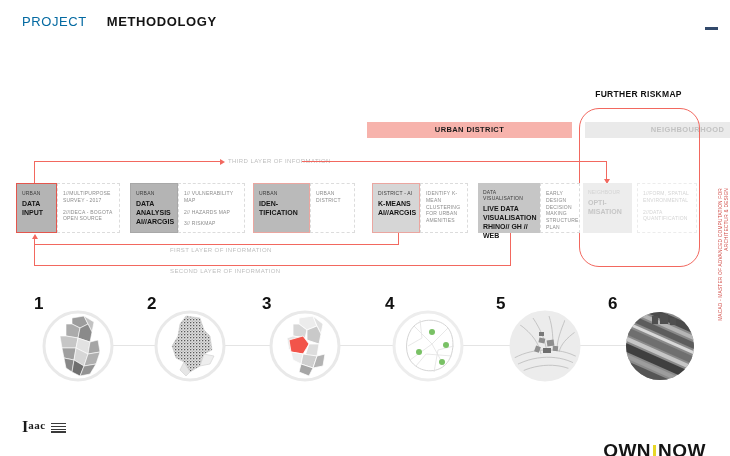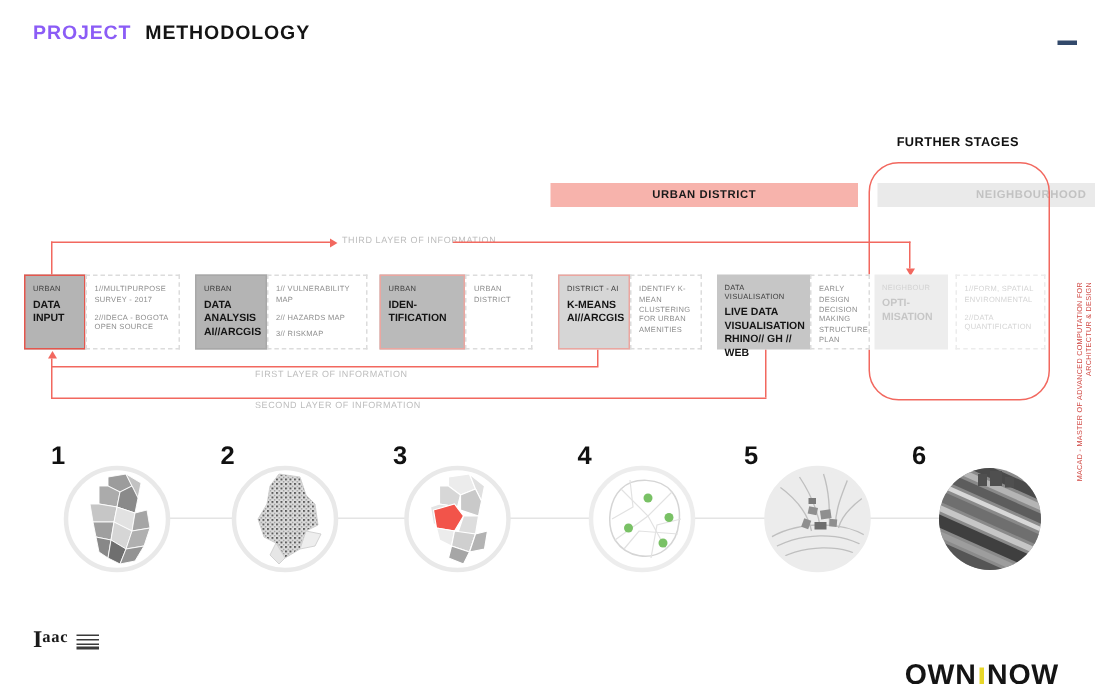--- a/index.html
+++ b/index.html
@@ -1,22 +1,22 @@
 <!DOCTYPE html>
 <html><head>
 <meta charset="utf-8">
 <style>
   html,body{margin:0;padding:0;background:#ffffff;}
   .slide{position:relative;width:730px;height:456px;background:#fff;
          font-family:"Liberation Sans",sans-serif;overflow:hidden;}
 
   
   .title{position:absolute;left:22px;top:14px;font-size:13px;letter-spacing:.6px;}
-  .t-light{color:#8b5cf6;font-weight:700;text-align:center;}
-  .t-bold{color:#141414;font-weight:700;margin-left:5px;}
+  .t-light{color:#0369a1;font-weight:400;text-align:center;}
+  .t-bold{color:#141414;font-weight:700;margin-left:16px;}
 
   
   .credits-bar{position:absolute;left:705px;top:27px;width:13px;height:3px;background:#32496b;}
   .credits{position:absolute;left:563px;top:188px;width:155px;text-align:right;
            transform:rotate(-90deg);transform-origin:top right;line-height:6px;}
   .cr-red{font-size:4.8px;color:#d04a45;letter-spacing:.2px;}
 
   
   .bar{position:absolute;top:122px;height:16px;line-height:16px;text-align:center;
        font-size:7.5px;font-weight:700;letter-spacing:.4px;color:#1a1a1a;}
@@ -78,21 +78,21 @@
 
   <div class="credits-bar"></div>
   <div class="credits">
     <div class="cr-red">MACAD - MASTER OF ADVANCED COMPUTATION FOR ARCHITECTUR &amp; DESIGN</div>
 
   </div>
 
   <div class="bar bar-district">URBAN DISTRICT</div>
   <div class="bar bar-neigh">NEIGHBOURHOOD</div>
 
-  <div class="further-label">FURTHER STAGES</div>
+  <div class="further-label">FURTHER RISKMAP</div>
   <div class="fs-rect"></div>
 
   <div class="rl" style="left:34px;top:161px;width:1px;height:22px;"></div>
   <div class="rl" style="left:34px;top:161px;width:186px;height:1px;"></div>
   <div class="arr arr-right" style="left:220px;top:158.5px;"></div>
   <div class="layer-label" style="left:228px;top:158px;">THIRD LAYER OF INFORMATION</div>
   <div class="rl" style="left:302px;top:161px;width:305px;height:1px;"></div>
   <div class="rl" style="left:606px;top:161px;width:1px;height:18px;"></div>
   <div class="arr arr-down" style="left:603.5px;top:179px;"></div>
 

